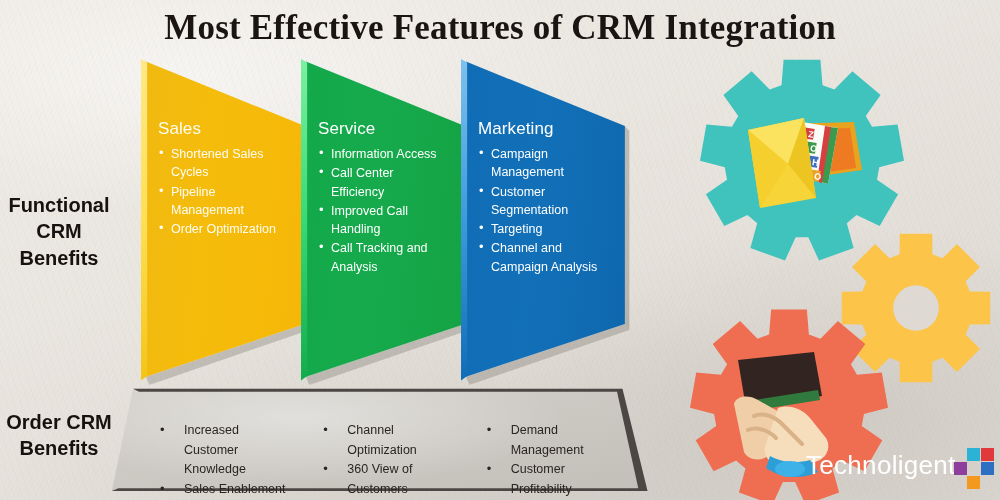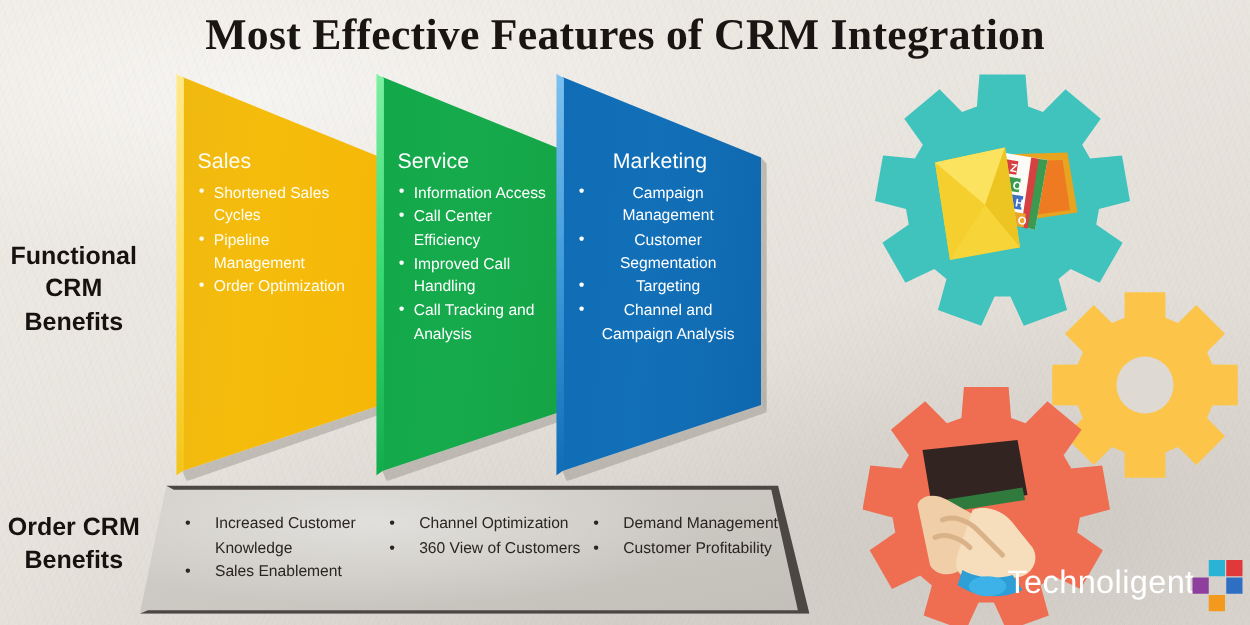--- a/index.html
+++ b/index.html
@@ -128,21 +128,21 @@
   
   #panel-sales      { left: 140px; }
   #panel-sales   .face { background: linear-gradient(95deg, #f0b911 0%, #f5bc0b 40%, #f6b707 100%); }
   #panel-sales   .edge { background: linear-gradient(180deg, #ffe98a 0%, #ffdf55 50%, #f3c417 100%); }
   #panel-sales   .content { color: #fffdf2; }
 
   #panel-service    { left: 300px; }
   #panel-service .face { background: linear-gradient(95deg, #12a94a 0%, #16aa4c 45%, #14a244 100%); }
   #panel-service .edge { background: linear-gradient(180deg, #7ff0a4 0%, #37da74 50%, #12aa4b 100%); }
 
-  #panel-marketing  { left: 444px; text-align: center; }
+  #panel-marketing  { left: 460px; }
   #panel-marketing .face { background: linear-gradient(95deg, #0f6cb5 0%, #1270b8 45%, #0f67ad 100%); }
   #panel-marketing .edge { background: linear-gradient(180deg, #7fc2ef 0%, #3d9ada 50%, #0f6cb5 100%); }
 
   
   #bottom-band {
     position: absolute;
     left: 108px;
     top: 386px;
     width: 545px;
     height: 106px;
@@ -166,21 +166,21 @@
     position: absolute;
     left: 34px;
     top: 19px;
     width: 490px;
     display: flex;
     gap: 0;
   }
   #bottom-band .col { width: 170px; }
   #bottom-band ul {
     list-style: none;
-    margin: 4px;
+    margin: 16px;
     padding: 0;
     font-size: 12.5px;
     line-height: 1.56;
     color: #2a2522;
   }
   #bottom-band ul li {
     position: relative;
     padding-left: 26px;
   }
   #bottom-band ul li::before {

